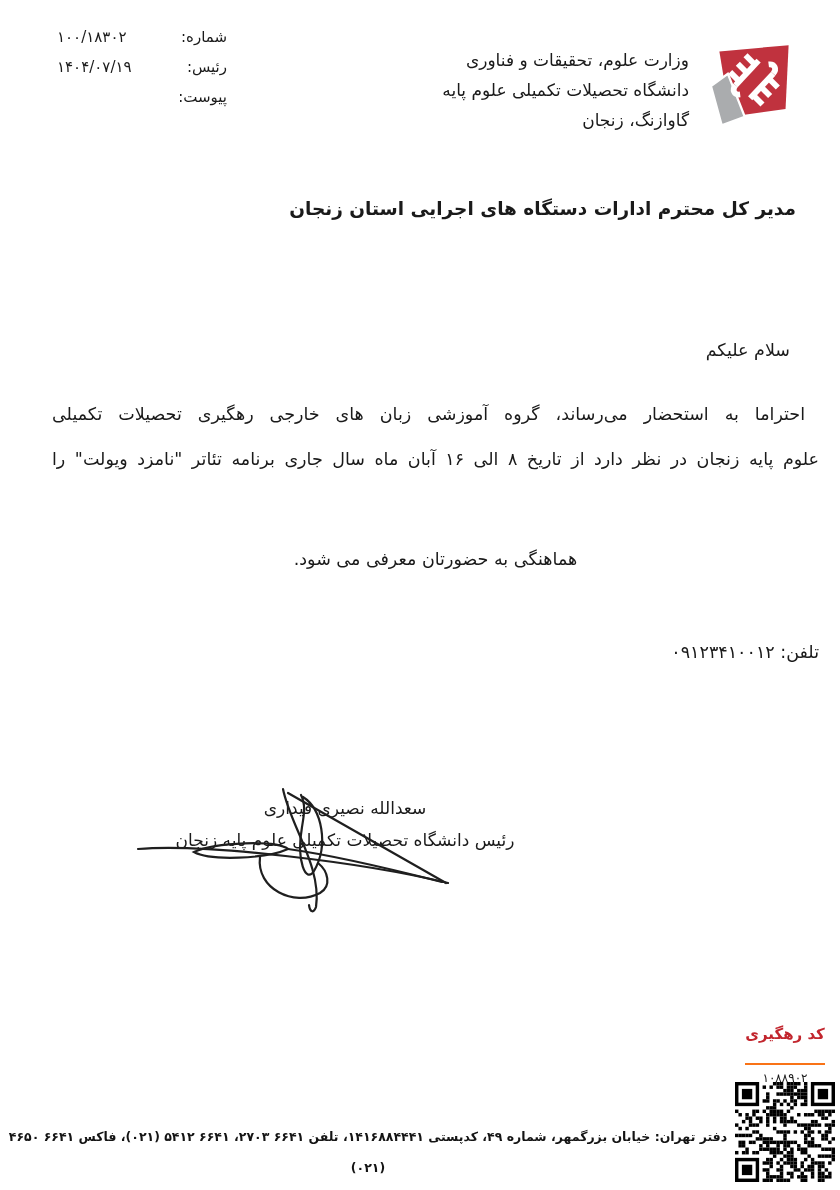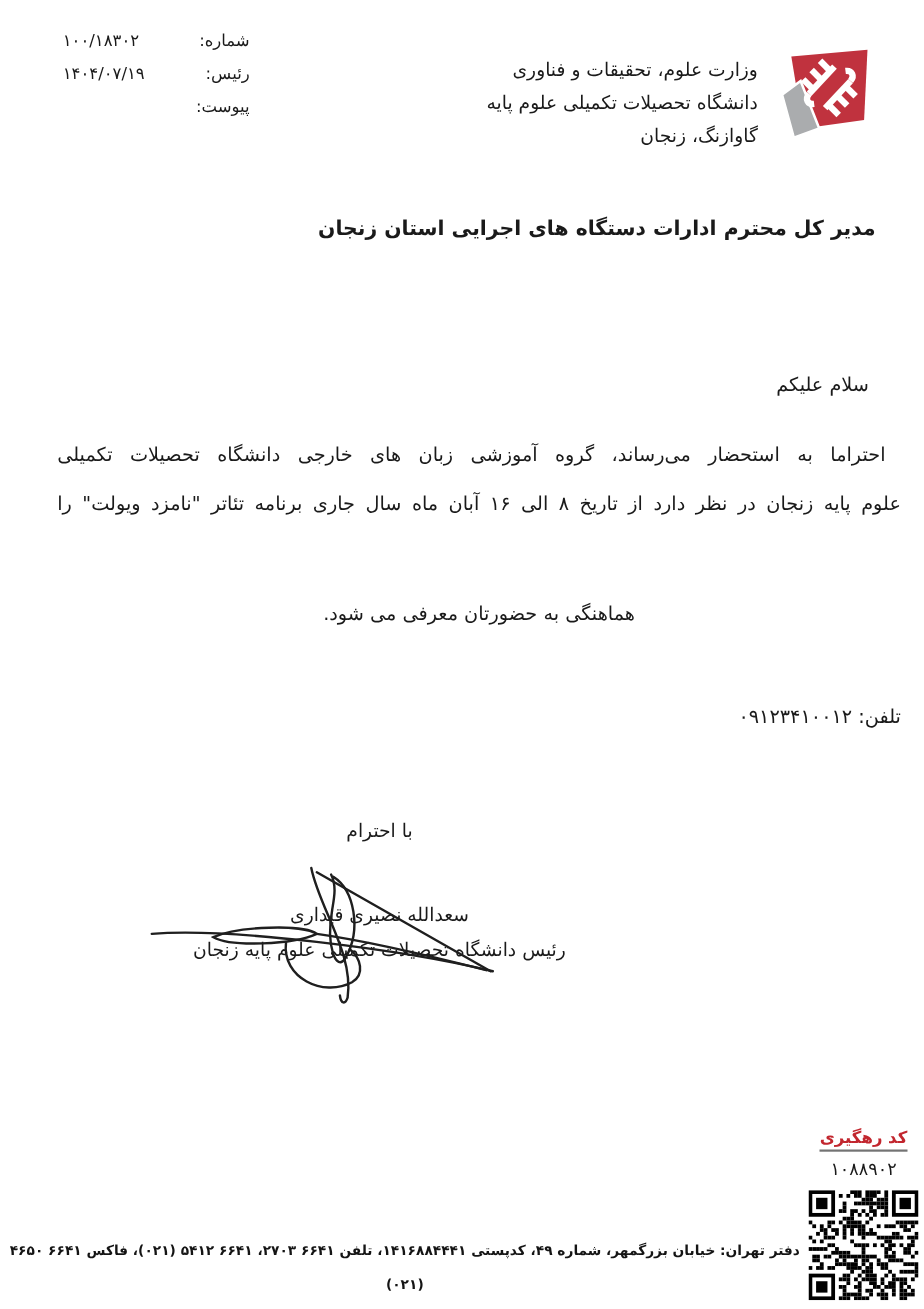--- a/index.html
+++ b/index.html
@@ -7,21 +7,21 @@
   body { background:#e8e8e8; font-family:"DejaVu Sans", sans-serif; }
   .page {
     position:relative; width:840px; height:1190px; background:#ffffff;
     direction:rtl; color:#1a1a1a; overflow:hidden;
   }
   
   .meta { position:absolute; top:28px; left:57px; width:170px; font-size:15px; }
   .meta-row { display:flex; justify-content:space-between; align-items:baseline; height:30px; }
   .meta-value { direction:ltr; }
   
-  .org { position:absolute; top:33px; right:36px; display:flex; direction:ltr; gap:15px; align-items:flex-end; }
+  .org { position:absolute; top:33px; right:36px; display:flex; direction:ltr; gap:15px; align-items:center; }
   .org-text { direction:rtl; text-align:right; font-size:17px; line-height:30px; margin-top:7px; }
   .logo { width:100px; height:106px; display:block; }
   
   .addressee { position:absolute; top:198px; right:44px; font-size:18.5px; font-weight:bold; }
   .greeting  { position:absolute; top:340px; right:50px; font-size:17.5px; }
   .body-text { position:absolute; left:52px; right:21px; font-size:17.5px; line-height:45px; }
   #para1 { top:392px; }
   #para2 { top:537px; }
   .jline { text-align:justify; text-align-last:justify; }
   .cline { text-align:center; }
@@ -30,23 +30,23 @@
   
   .sig-block { position:absolute; top:744px; left:100px; width:490px; text-align:center; }
   .sig-closing { font-size:17px; line-height:24px; }
   .sig-name  { font-size:17px; line-height:26px; margin-top:51px; }
   .sig-title { font-size:17px; line-height:26px; margin-top:6px; }
   .sig-scribble { position:absolute; top:775px; left:126px; z-index:3; }
   
   .tracking { position:absolute; top:1024px; right:6px; width:98px; text-align:center; }
   .tracking-label {
     display:inline-block; color:#c2262e; font-weight:bold; font-size:15px;
-    padding-bottom:2px; border-bottom:2px solid #737373;
+    padding-bottom:20px; border-bottom:2px solid #f97316;
   }
-  .tracking-code { margin-top:6px; font-size:16px; letter-spacing:2px; direction:ltr; }
+  .tracking-code { margin-top:6px; font-size:12px; letter-spacing:2px; direction:ltr; }
   
   .qr { position:absolute; top:1082px; right:5px; width:100px; height:100px; }
   
   .footer {
     position:absolute; top:1121px; right:112px; left:8px;
     text-align:center; font-size:12.5px; font-weight:bold; line-height:31px; color:#141414;
   }
 </style>
 </head>
 <body>
@@ -90,32 +90,31 @@
         <path d="M90,44 C95,38 92,31 84,32"></path>
       </g>
     </svg>
   </div>
 
   <div class="addressee">مدیر کل محترم ادارات دستگاه های اجرایی استان زنجان</div>
 
   <div class="greeting">سلام علیکم</div>
 
   <div class="body-text" id="para1">
-    <div class="jline indent">احتراما به استحضار می‌رساند، گروه آموزشی زبان های خارجی دانشگاه تحصیلات تکمیلی</div>
+    <div class="jline indent">احتراما به استحضار می‌رساند، گروه آموزشی زبان های خارجی رهگیری تحصیلات تکمیلی</div>
     <div class="jline">علوم پایه زنجان در نظر دارد از تاریخ ۸ الی ۱۶ آبان ماه سال جاری برنامه تئاتر "نامزد ویولت" را</div>
   </div>
 
   <div class="body-text" id="para2">
     <div class="cline">هماهنگی به حضورتان معرفی می شود.</div>
   </div>
 
   <div class="phone">تلفن: ۰۹۱۲۳۴۱۰۰۱۲</div>
 
   <div class="sig-block">
-    <div class="sig-closing">با احترام</div>
     <div class="sig-name">سعدالله نصیری قیداری</div>
     <div class="sig-title">رئیس دانشگاه تحصیلات تکمیلی علوم پایه زنجان</div>
   </div>
 
   <svg class="sig-scribble" width="335" height="140" viewBox="0 0 335 140" aria-hidden="true">
     <g stroke="#1f1f1f" stroke-width="2.2" fill="none" stroke-linecap="round">
       <path d="M157,14 C164,50 196,92 190,132 C188,138 184,138 183,130"></path>
       <path d="M177,22 C196,34 203,70 188,96 C180,109 170,86 176,52 C178,40 180,30 175,20"></path>
       <path d="M162,18 L320,108"></path>
       <path d="M68,77 C90,67 150,65 162,74 C140,84 84,86 68,77 Z"></path>

